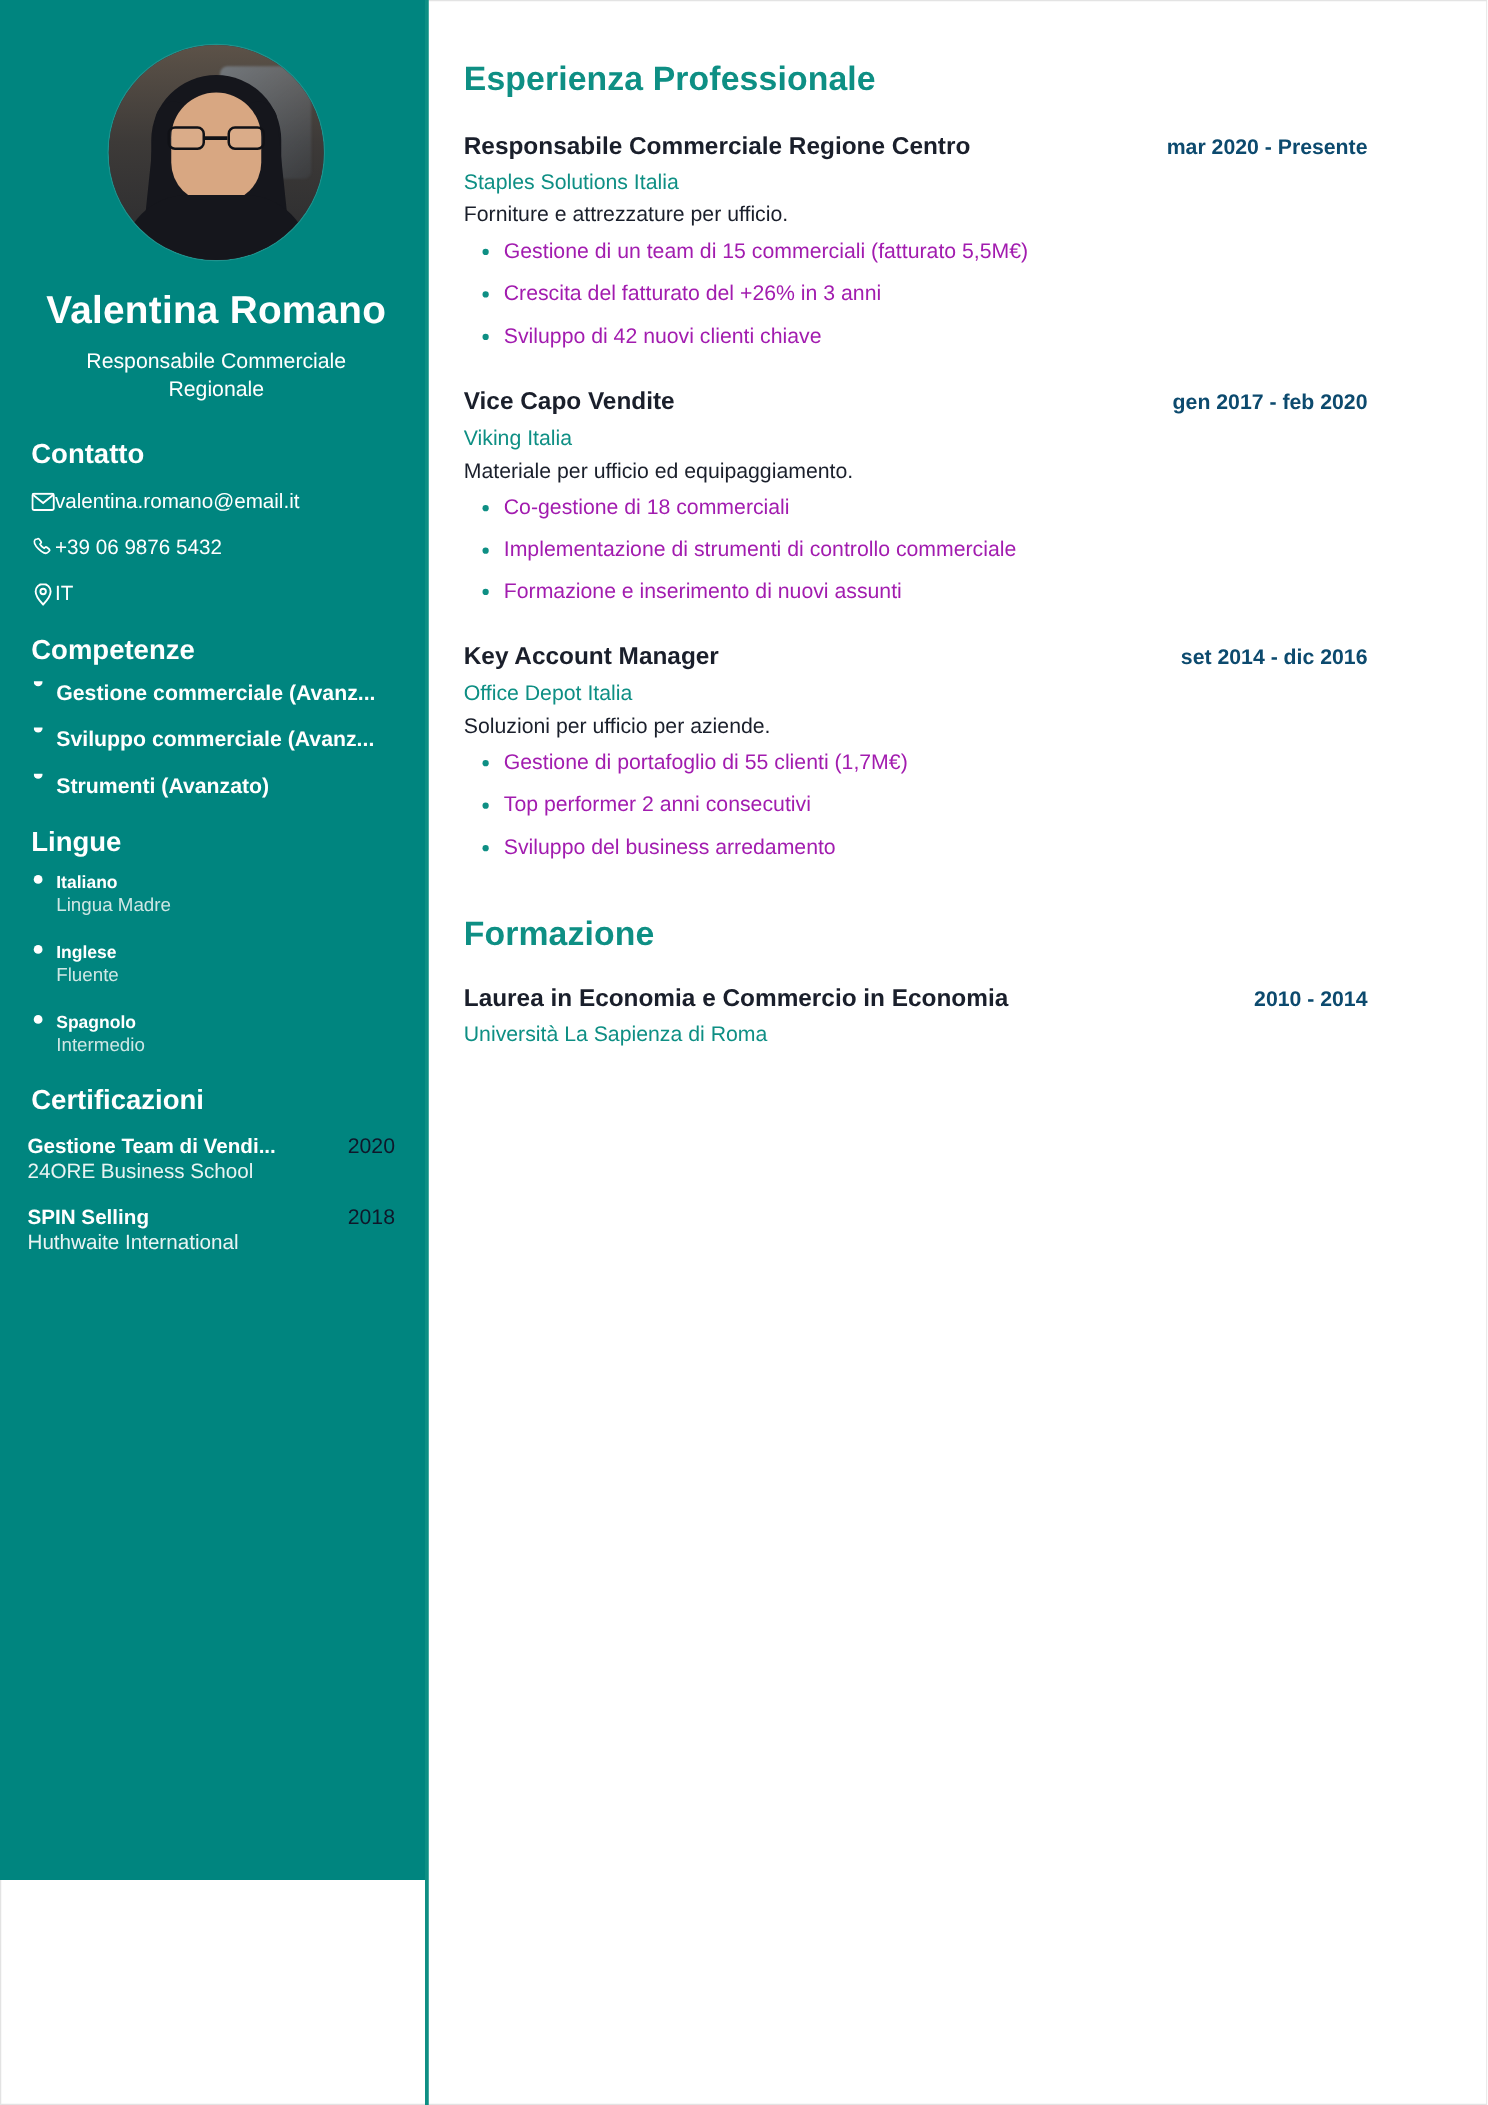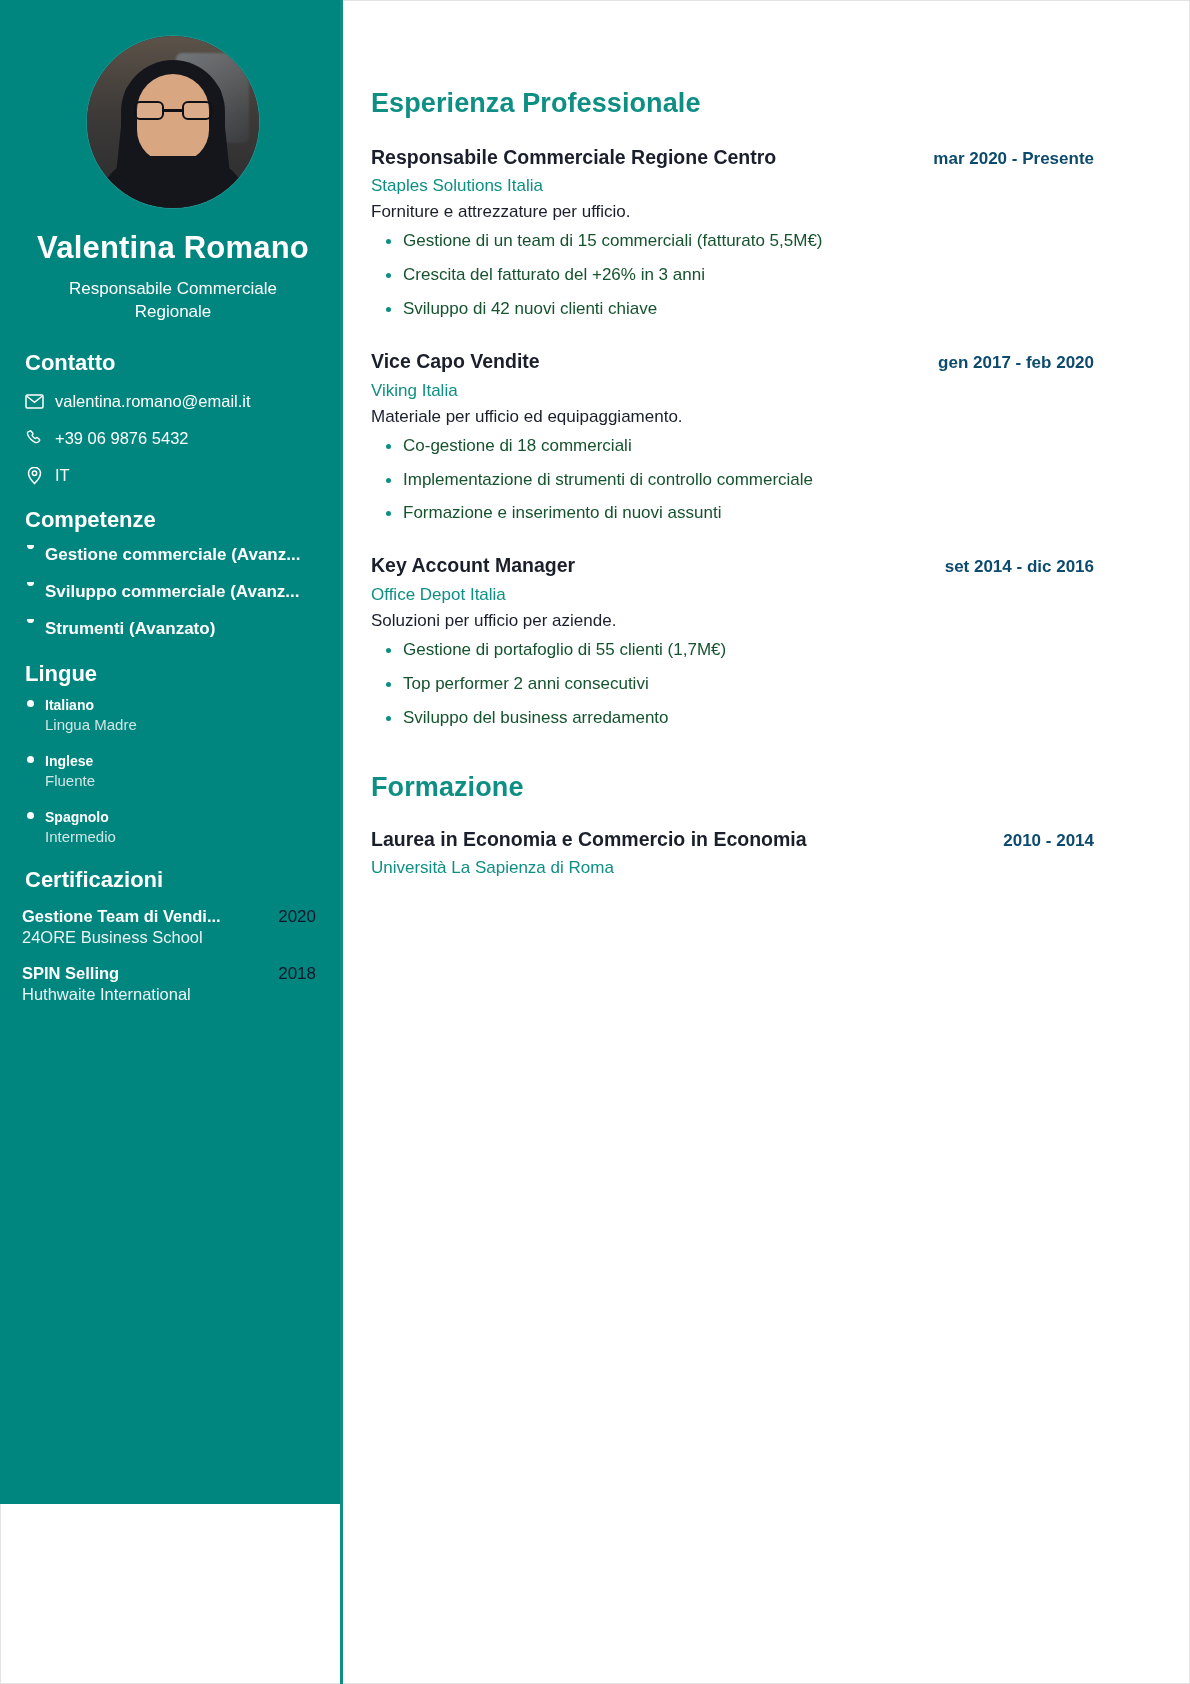--- a/index.html
+++ b/index.html
@@ -158,21 +158,20 @@
     font-size: 22px;
     font-weight: 700;
     margin: 26px 0 0 3px;
   }
   .sb-heading.tight { margin-top: 22px; }
 
   .contact-list { margin-top: 16px; }
   .contact-row {
     display: flex;
     align-items: center;
-    gap: 11px;
     font-size: 16.5px;
     line-height: 1;
     margin-bottom: 18px;
     margin-left: 3px;
   }
   .contact-row .ic {
     width: 19px;
     height: 19px;
     flex: 0 0 19px;
     display: flex;
@@ -245,23 +244,23 @@
     font-size: 16.5px;
     font-weight: 400;
     color: #eaf4f3;
     margin-top: 1px;
   }
 
   
   .main {
     position: absolute;
     left: 343px;
-    top: 12px;
+    top: 0;
     right: 0;
-    padding: 76px 96px 0 28px;
+    padding: 48px 96px 0 28px;
     box-sizing: border-box;
   }
 
   .sec-heading {
     font-size: 27px;
     font-weight: 700;
     color: #0e8f84;
     letter-spacing: .1px;
     margin: 0 0 26px 0;
   }
@@ -300,21 +299,21 @@
     line-height: 1.35;
   }
   .bullets {
     list-style: none;
     margin: 6px 0 0 0;
     padding: 0;
   }
   .bullets li {
     position: relative;
     font-size: 17px;
-    color: #14532d;
+    color: #a21caf;
     line-height: 1.35;
     padding-left: 32px;
     margin-bottom: 11px;
   }
   .bullets li::before {
     content: "";
     position: absolute;
     left: 15px;
     top: 9px;
     width: 5px; height: 5px;

